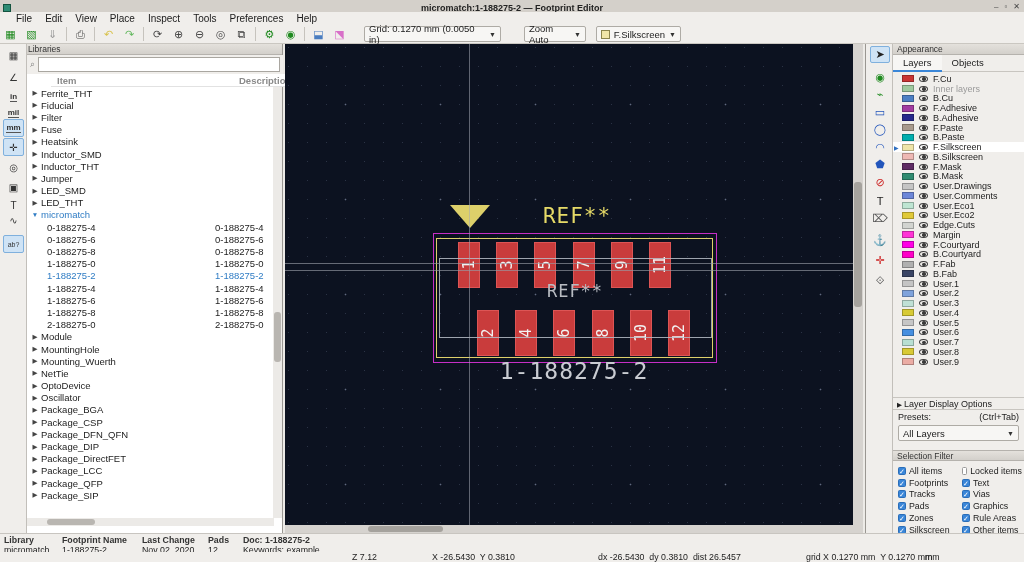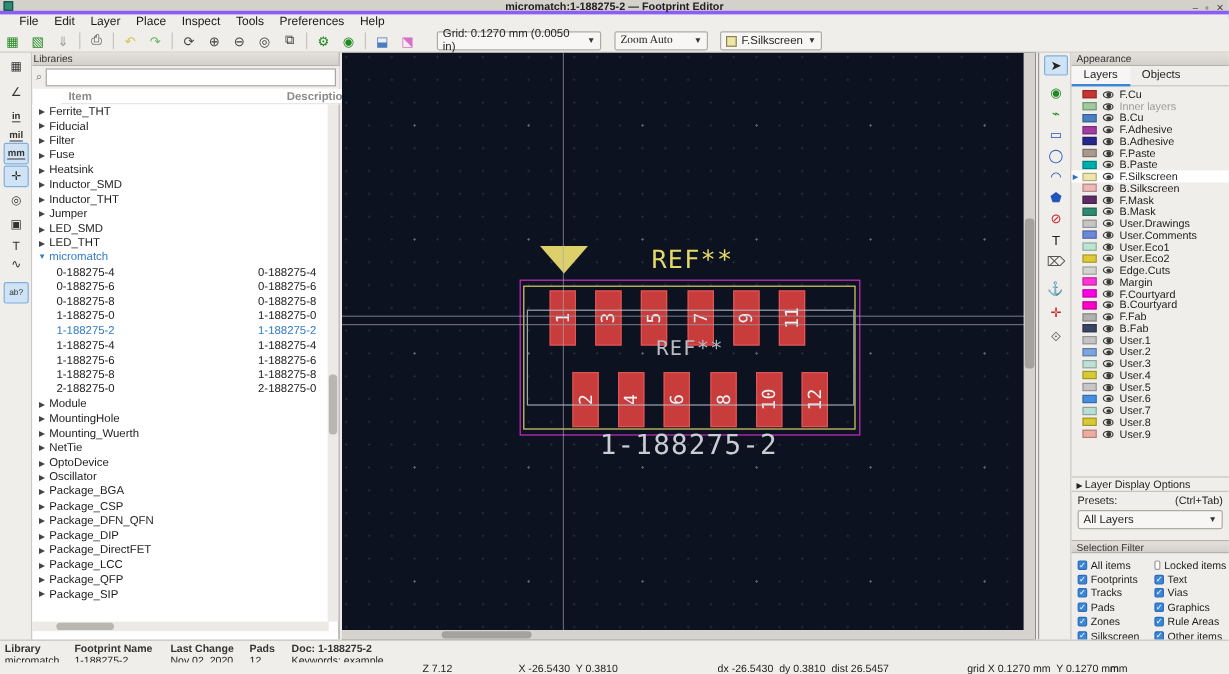--- a/index.html
+++ b/index.html
@@ -1,21 +1,21 @@
 <!DOCTYPE html>
 <html><head>
 <meta charset="utf-8">
 <style>
   * { margin:0; padding:0; box-sizing:border-box; }
   html,body { width:1024px; height:562px; }
   body { font-family:"Liberation Sans", sans-serif; background:#edebe7; position:relative; overflow:hidden; font-size:10px; color:#222; }
   .abs { position:absolute; }
 
   
-  #titlebar { left:0; top:0; width:1024px; height:16px; background:#d4d0ca; border-bottom:7px solid #8b5cf6; display:flex; align-items:center; }
+  #titlebar { left:0; top:0; width:1024px; height:16px; background:#d4d0ca; border-bottom:1px solid #8b5cf6; display:flex; align-items:center; }
   #titlebar .app-icon { width:8px; height:8px; margin-left:3px; background:#2e8b74; border:1px solid #14533f; }
   #titlebar .title { position:absolute; left:0; right:0; text-align:center; font-size:9px; font-weight:bold; color:#222; }
   #titlebar .winbtns { position:absolute; right:4px; top:0; height:12px; display:flex; gap:6px; align-items:center; font-size:8px; color:#444; }
 
   
   #menubar { left:0; top:12px; width:1024px; height:13px; background:#f0eeeb; display:flex; align-items:center; padding-left:16px; gap:13px; }
   #menubar span { font-size:10px; color:#1a1a1a; }
 
   
   #toolbar { left:0; top:25px; width:1024px; height:19px; background:#f0eeeb; border-bottom:1px solid #cac7c1; display:flex; align-items:center; }
@@ -130,21 +130,21 @@
     <span>–</span>
     <span>▫</span>
     <span>✕</span>
   </div>
 </div>
 
 <div id="menubar" class="abs">
 
 <span>File</span>
     <span>Edit</span>
-    <span>Layer</span>
+    <span>View</span>
     <span>Place</span>
     <span>Inspect</span>
     <span>Tools</span>
     <span>Preferences</span>
     <span>Help</span>
   </div>
 
 <div id="toolbar" class="abs">
   <span class="tbi g">▦</span>
   <span class="tbi g">▧</span>
@@ -163,21 +163,21 @@
   <span class="tbsep"></span>
   <span class="tbi g">⚙</span>
   <span class="tbi g">◉</span>
   <span class="tbsep"></span>
   <span class="tbi bl">⬓</span>
   <span class="tbi pk">⬔</span>
   <div class="combo" style="margin-left:14px; width:137px;">
     <span>Grid: 0.1270 mm (0.0050 in)</span>
       <span class="carət">▼</span>
   </div>
-  <div class="combo" style="margin-left:11px; width:78px;font-family:Liberation Serif, serif;">
+  <div class="combo" style="margin-left:23px; width:62px;">
     <span>Zoom Auto</span>
       <span class="carət">▼</span>
   </div>
   <div class="combo" style="margin-left:10px; width:85px;">
     <span class="swatch-silk"></span>
     <span>F.Silkscreen</span>
       <span class="carət">▼</span>
   </div>
 </div>
 

